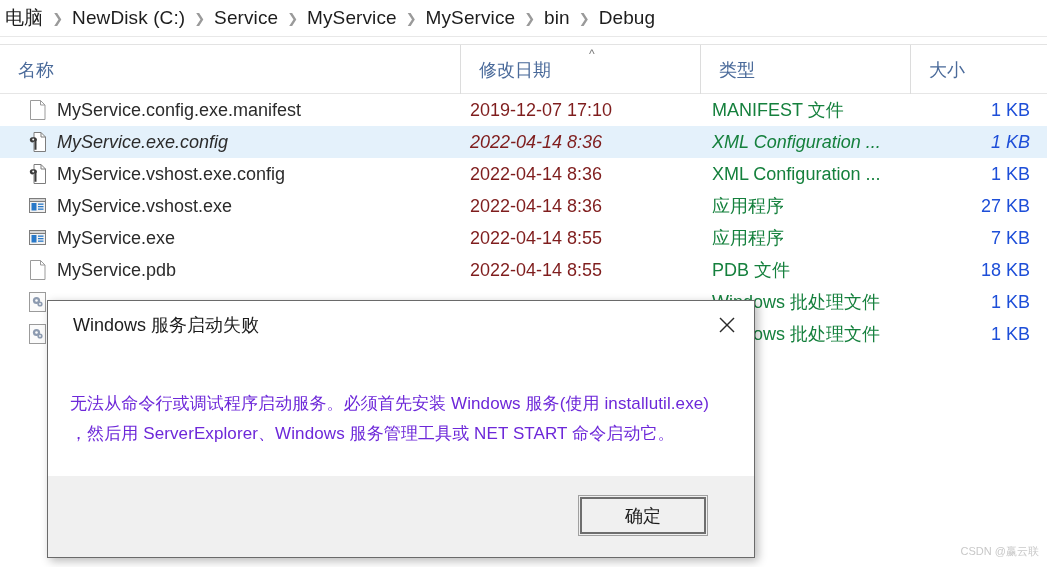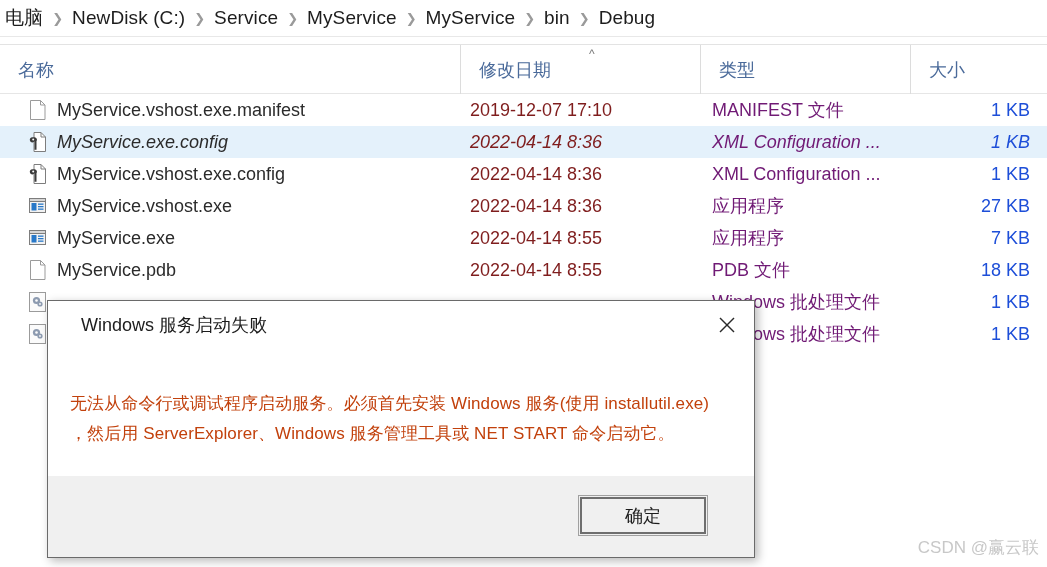--- a/index.html
+++ b/index.html
@@ -83,39 +83,39 @@
     font-size: 18px;
     color: #2b2b2b;
   }
   .frow.selected { background: #e4f1fb; font-style: italic; }
   .fname {
     position: absolute; left: 28px;
     display: flex; align-items: center; gap: 10px;
     white-space: nowrap;
   }
   .fdate { position: absolute; left: 470px; color: #7f1d1d; white-space: nowrap; }
-  .ftype { position: absolute; left: 712px; color: #701a75; white-space: nowrap; }
+  .ftype { position: absolute; left: 712px; color: #15803d; white-space: nowrap; }
   .fsize { position: absolute; left: 910px; width: 120px; text-align: right; color: #1d4ed8; white-space: nowrap; }
 
   
   .ico { width: 19px; height: 22px; position: relative; flex: 0 0 auto; display:block; }
 
   
   .dialog {
     position: absolute;
     left: 47px; top: 300px;
     width: 708px; height: 258px;
     background: #ffffff;
     border: 1px solid #6a6a6a;
     box-shadow: 3px 3px 9px rgba(0,0,0,.28);
     box-sizing: border-box;
   }
   .dlg-title {
     position: absolute;
-    left: 16px; top: 0;
+    left: 8px; top: 0;
     width: 100%; height: 48px;
     display: flex; align-items: center;
     box-sizing: border-box;
     padding-left: 17px;
     font-size: 18px;
     color: #1c1c1c;
   }
   .dlg-close {
     position: absolute;
     right: 6px; top: 6px;
@@ -127,21 +127,21 @@
   .dlg-body {
     position: absolute;
     left: 0; top: 48px;
     width: 100%; height: 130px;
     background: #ffffff;
     box-sizing: border-box;
     padding: 40px 22px 0 22px;
   }
   .dlg-msg {
     font-size: 17px;
-    color: #c2410c;
+    color: #6d28d9;
     line-height: 30px;
     letter-spacing: .1px;
   }
   .dlg-footer {
     position: absolute;
     left: 0; bottom: 0;
     width: 100%; height: 80px;
     background: #f0f0f0;
     border-top: 1px solid #f0f0f0;
   }
@@ -178,21 +178,21 @@
     font-size: 27px;
     font-weight: bold;
     transform: rotate(-20deg);
     white-space: nowrap;
     user-select: none;
     pointer-events: none;
   }
   .csdn {
     position: absolute;
     right: 8px; bottom: 8px;
-    font-size: 17px;
+    font-size: 11px;
     color: #c8c8c8;
     white-space: nowrap;
     user-select: none;
   }
 </style>
 </head>
 <body>
 
 <div id="root">
 
@@ -234,21 +234,21 @@
 
   <div class="filelist" id="filelist">
       <div class="frow">
         <div class="fname">
           <span>
             <svg class="ico" viewBox="0 0 19 22">
               <path d="M2.5 1.5h10l4.5 4.5v14.5h-14.5z" fill="#ffffff" stroke="#9b9b9b" stroke-width="1"></path>
               <path d="M12.5 1.5v4.5h4.5" fill="none" stroke="#9b9b9b" stroke-width="1"></path>
             </svg>
           </span>
-          <span>MyService.vshost.exe.manifest</span>
+          <span>MyService.config.exe.manifest</span>
         </div>
         <div class="fdate">2019-12-07 17:10</div>
         <div class="ftype">MANIFEST 文件</div>
         <div class="fsize">1 KB</div>
       </div>
       <div class="frow selected">
         <div class="fname">
           <span>
             <svg class="ico" viewBox="0 0 19 22">
               <path d="M6 1.5h7l4.5 4.5v14.5h-11.5z" fill="#ffffff" stroke="#7d7d7d" stroke-width="1"></path>

